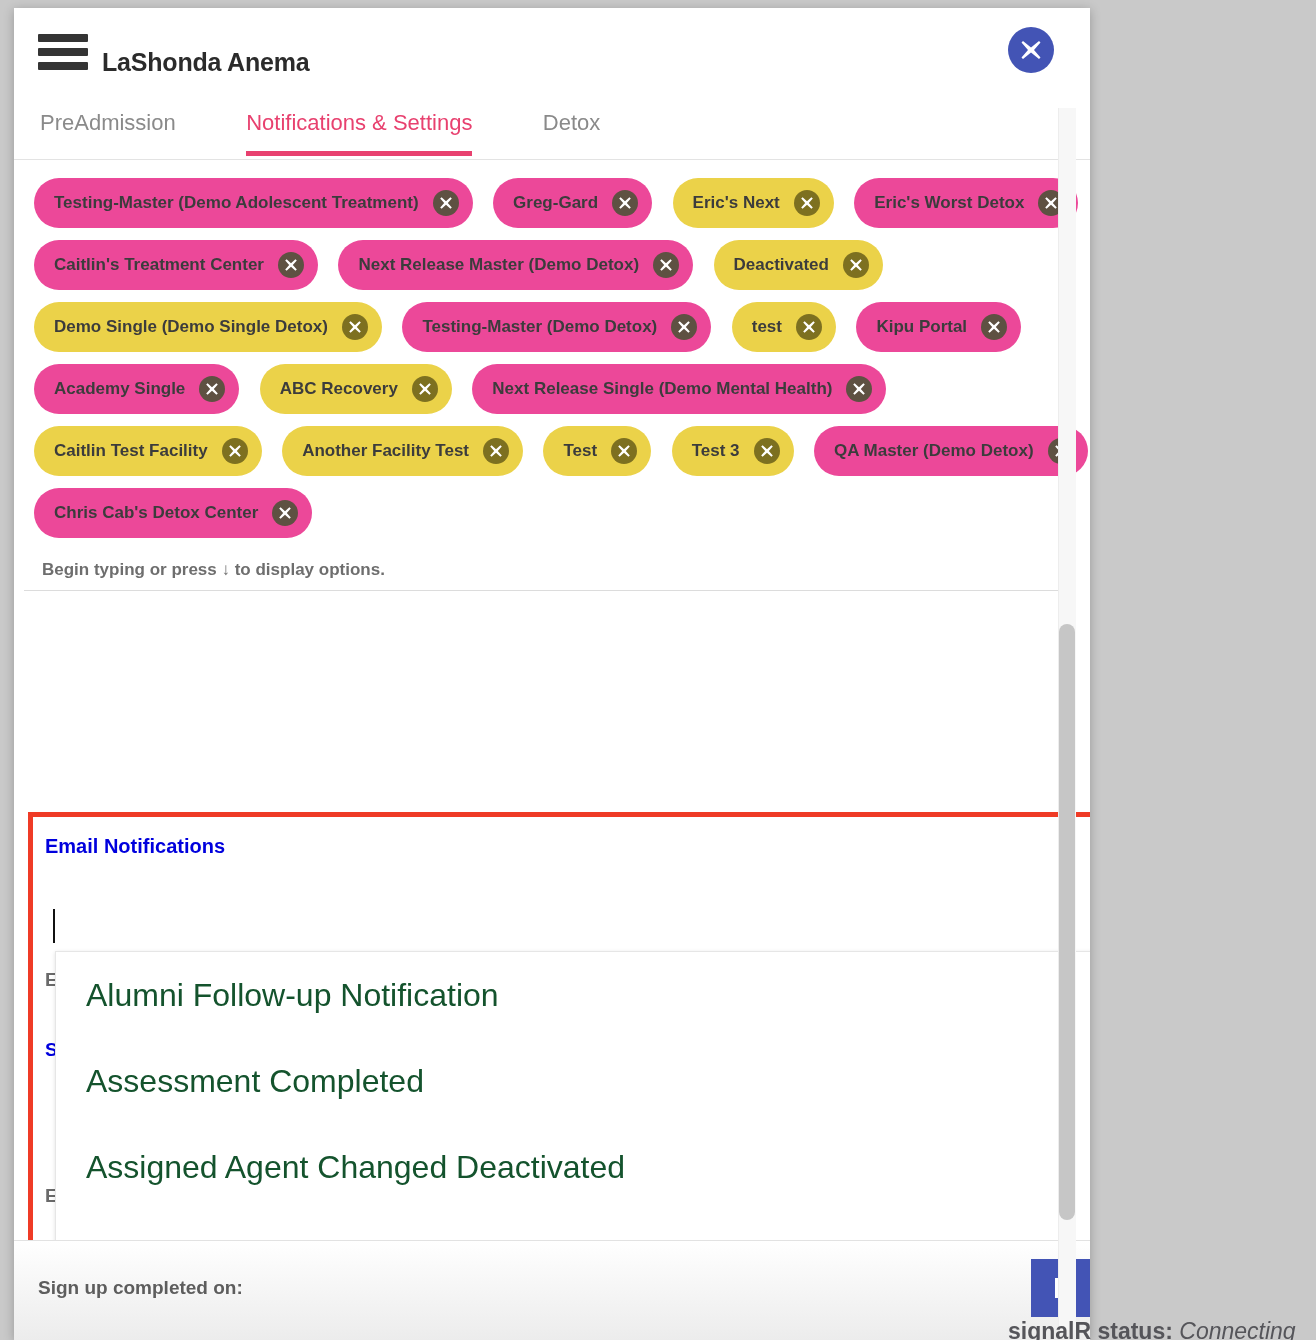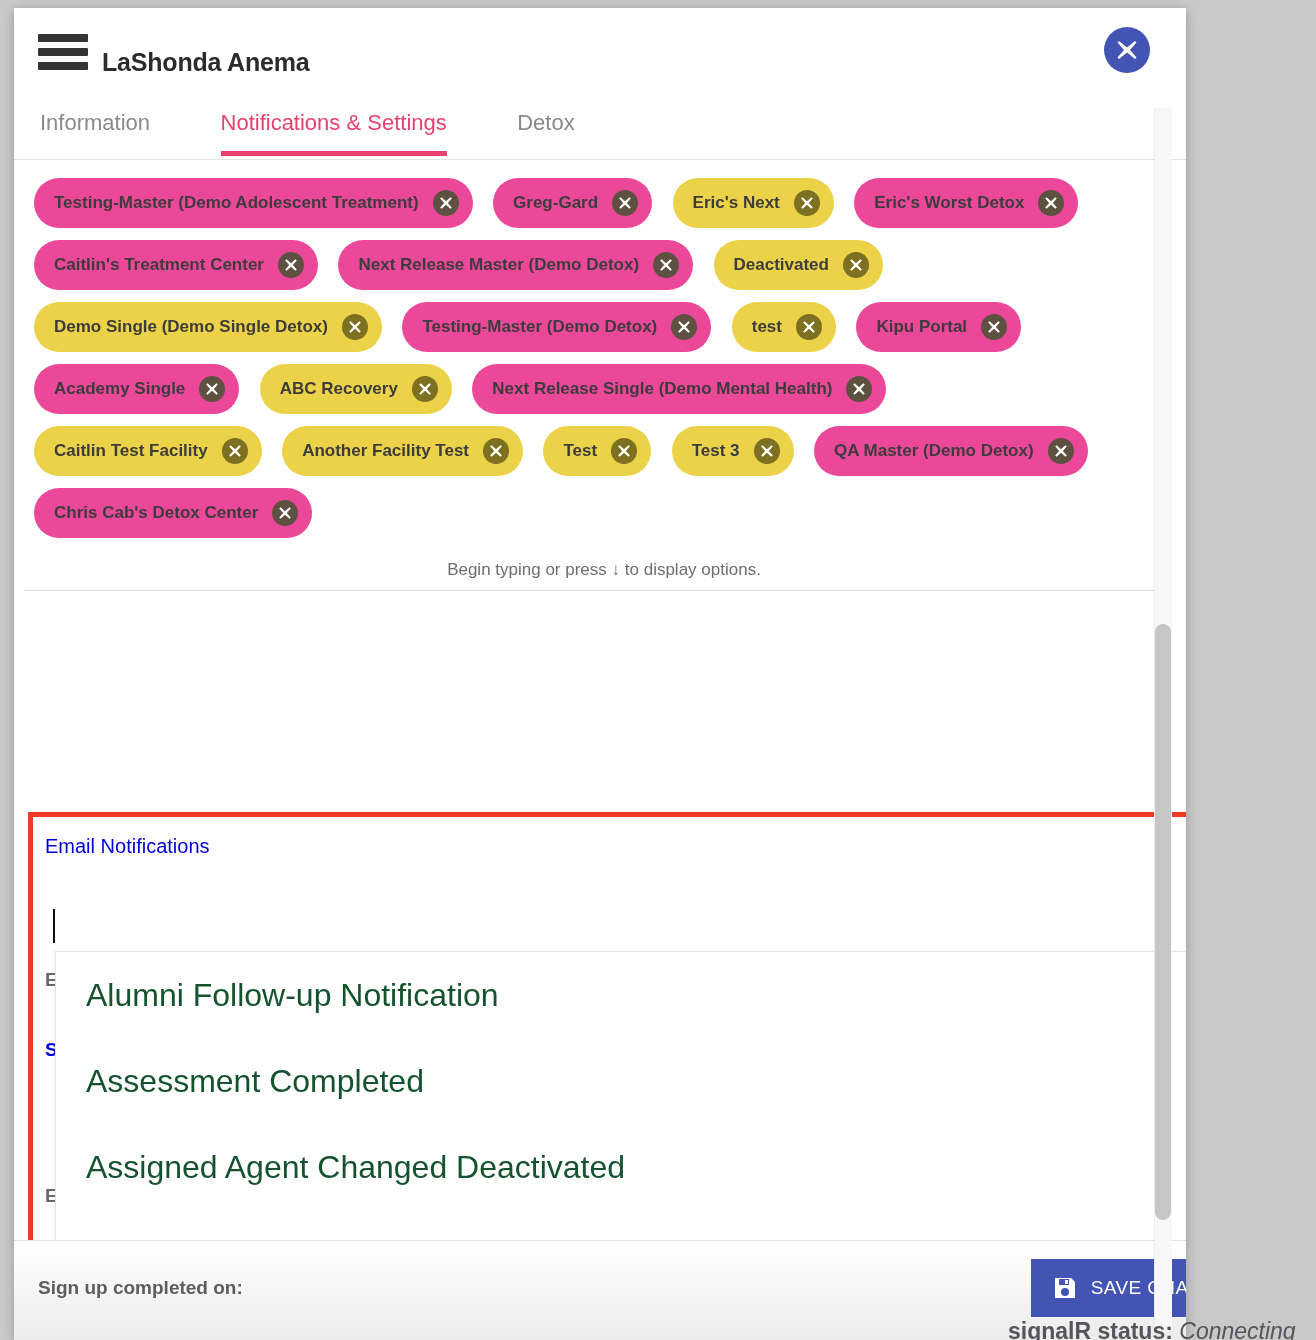--- a/index.html
+++ b/index.html
@@ -15,21 +15,21 @@
     position: relative;
     width: 1316px;
     height: 1340px;
     background: #c9c9c9;
   }
 
   
   .modal {
     position: absolute;
     left: 14px; top: 8px;
-    width: 1172px; height: 1332px;
+    width: 1076px; height: 1332px;
     background: #ffffff;
     box-shadow: 0 2px 10px rgba(0,0,0,.25);
     overflow: hidden;
   }
 
   
   .modal-header {
     position: relative;
     height: 92px;
     background: #ffffff;
@@ -136,41 +136,40 @@
   .chip.yellow .x { background: #7d7020; }
   .chip .x svg { display:block; }
 
   
   .hint-wrap {
     margin: 8px 20px 0 10px;
     padding-top: 4px;
   }
   .hint {
     font-size: 17px;
-    font-weight: normal;
+    font-weight: bold;
     color: #6e6e6e;
     padding: 6px 0 10px 18px;
     border-bottom: 1px solid #dcdcdc;
-    text-align: center;
   }
 
   
   .redbox {
     position: absolute;
     left: 14px; top: 652px;
     width: 1240px;
     height: 575px;
     border: 5px solid #ef3b26;
     background: #ffffff;
   }
   .section-title {
     position: absolute;
     left: 12px; top: 18px;
     font-size: 20px;
-    font-weight: normal;
+    font-weight: bold;
     color: #0000dd;
   }
   .ghost-label {
     position: absolute;
     left: 12px;
     font-size: 19px;
     font-weight: bold;
     color: #6a6a6a;
     white-space: nowrap;
   }
@@ -305,21 +304,21 @@
       </div>
       <div class="header-title">LaShonda Anema</div>
       <div class="close-btn">
         <svg width="46" height="46" viewBox="0 0 46 46" aria-hidden="true">
           <path d="M15 14 L23 20.5 L31 14 L32.5 15.5 L26 23 L32.5 30.5 L31 32 L23 25.5 L15 32 L13.5 30.5 L20 23 L13.5 15.5 Z" fill="#ffffff"></path>
         </svg>
       </div>
     </div>
 
     <div class="tabs">
-      <div class="tab">Information</div>
+      <div class="tab">PreAdmission</div>
       <div class="tab active">Notifications &amp; Settings</div>
       <div class="tab">Detox</div>
     </div>
 
     <div class="modal-body">
 
       <div class="chips">
 
         <div class="chip-row">
           <div class="chip tan">

